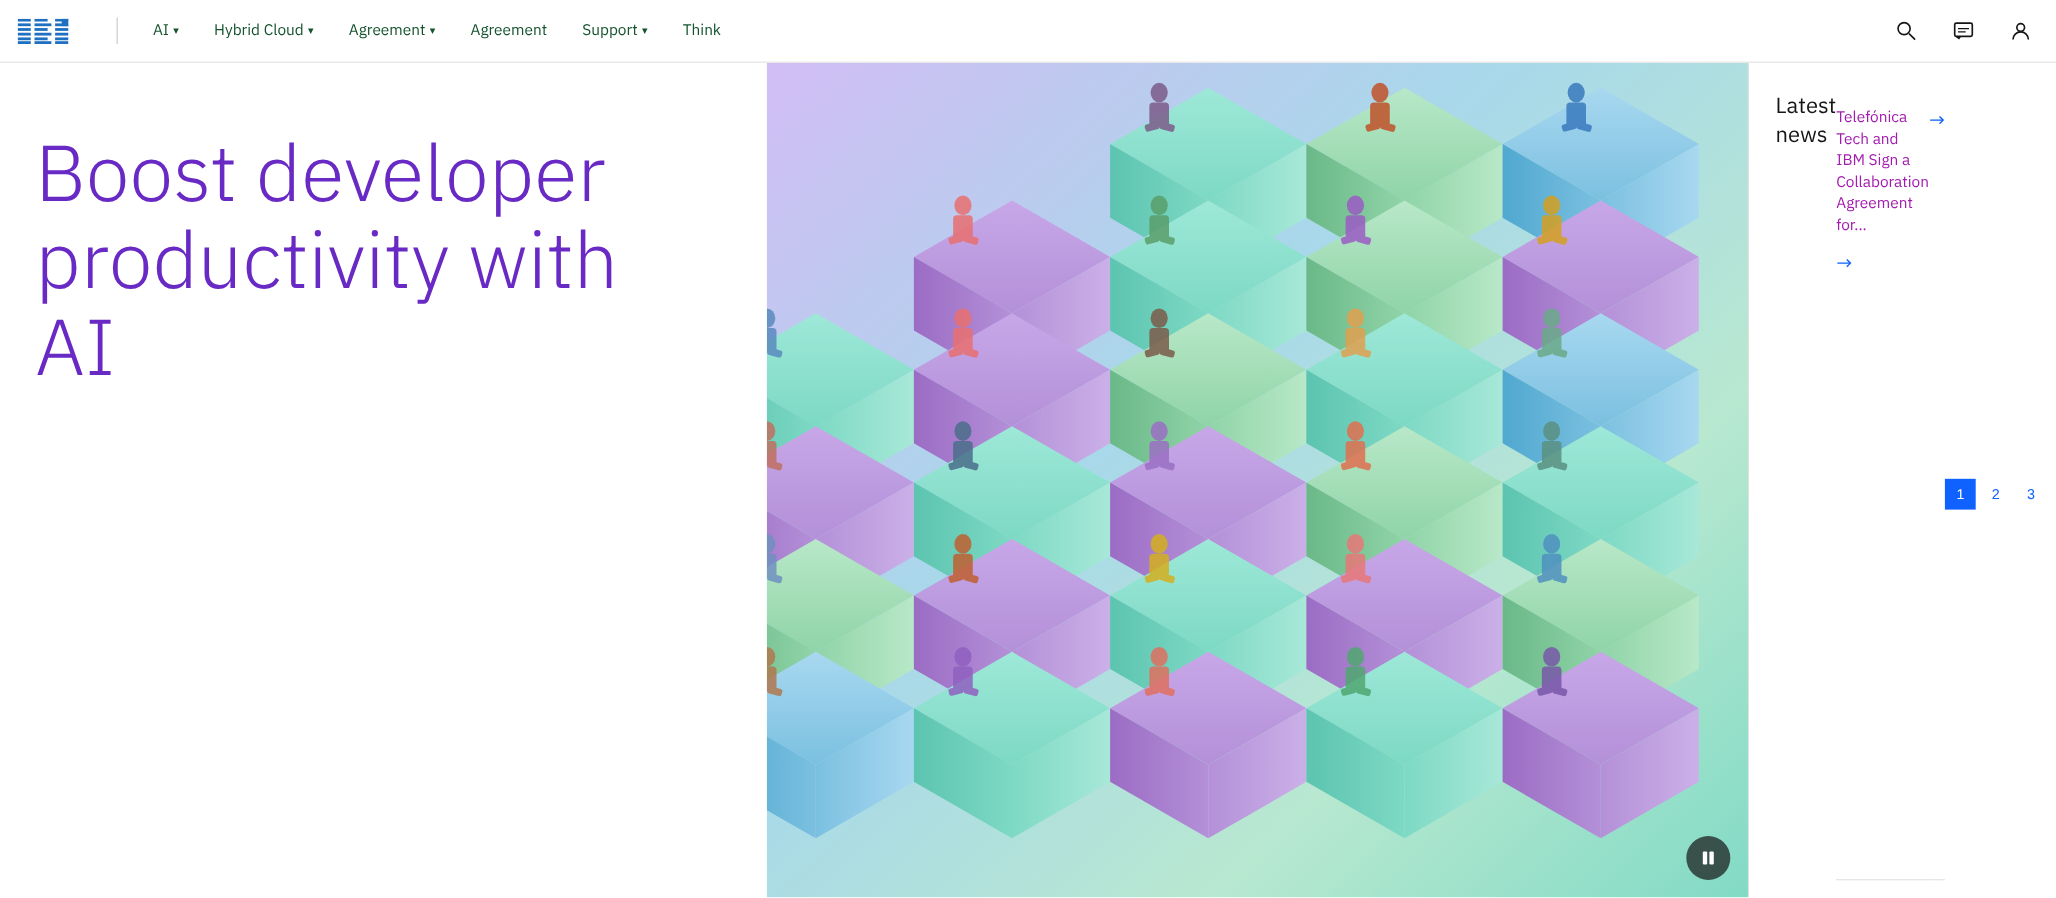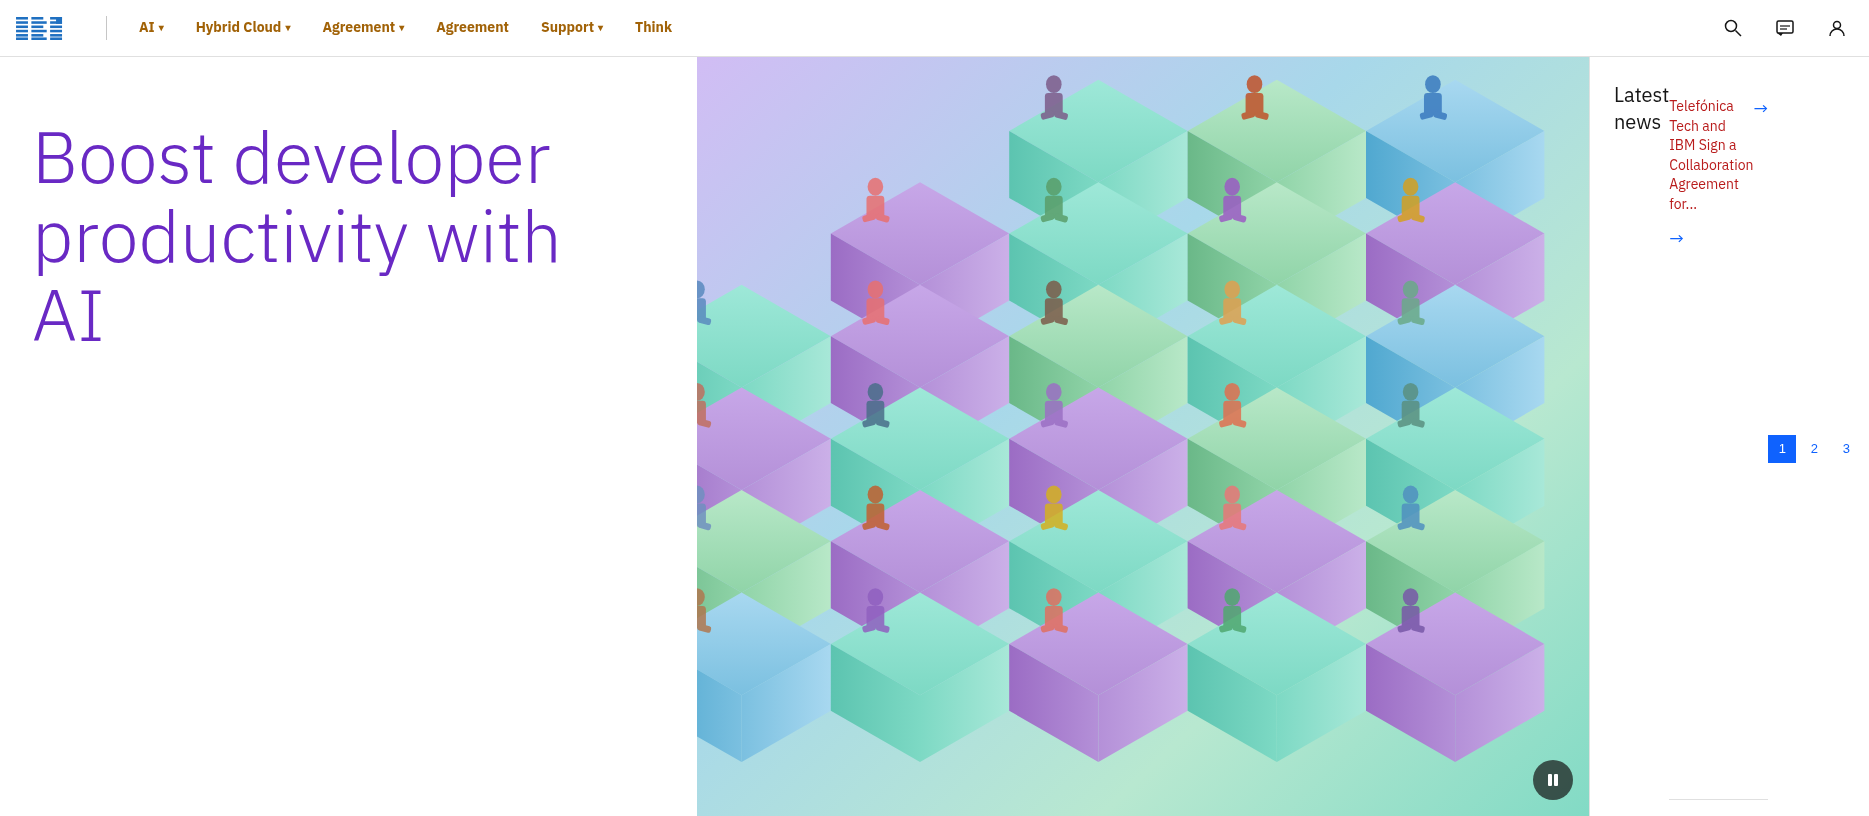--- a/index.html
+++ b/index.html
@@ -10,22 +10,22 @@
       display: flex; align-items: center; height: 57px;
       border-bottom: 1px solid #e0e0e0; background: #fff;
       padding: 0 0 0 16px; position: relative; z-index: 10;
     }
     .nav-logo { display: flex; align-items: center; margin-right: 16px; }
     .nav-logo svg { width: 58px; height: 23px; }
     .nav-divider { width: 1px; height: 24px; background: #c6c6c6; margin: 0 16px; }
     .nav-items { display: flex; align-items: center; flex: 1; gap: 0; }
     .nav-item {
       display: flex; align-items: center; height: 57px; padding: 0 16px;
-      font-size: 14px; color: #a16207; cursor: pointer; gap: 4px;
-      border-bottom: 2px solid transparent; white-space: nowrap; font-weight: bold;
+      font-size: 14px; color: #14532d; cursor: pointer; gap: 4px;
+      border-bottom: 2px solid transparent; white-space: nowrap;
     }
     .nav-item .chevron { font-size: 10px; margin-top: 1px; }
     .nav-actions { display: flex; align-items: center; margin-left: auto; padding-right: 8px; gap: 4px; }
     .nav-icon-btn {
       display: flex; align-items: center; justify-content: center;
       width: 48px; height: 57px; cursor: pointer; color: #161616;
       font-size: 20px; border: none; background: none;
     }
 
     
@@ -78,21 +78,21 @@
     }
     .news-title {
       font-size: 20px; font-weight: 400; color: #161616;
       margin-bottom: 24px;
     }
     .news-item {
       padding: 16px 0; border-bottom: 1px solid #e0e0e0;
     }
     .news-item:last-of-type { border-bottom: none; }
     .news-link {
-      font-size: 14px; line-height: 1.4; color: #b91c1c;
+      font-size: 14px; line-height: 1.4; color: #a21caf;
       font-weight: 400; cursor: pointer; display: block; margin-bottom: 12px;
     }
     .news-arrow {
       color: #0f62fe; font-size: 18px; cursor: pointer; display: inline-block;
     }
 
     
     .news-pagination {
       display: flex; gap: 4px; margin-top: 16px; align-items: center;
     }

